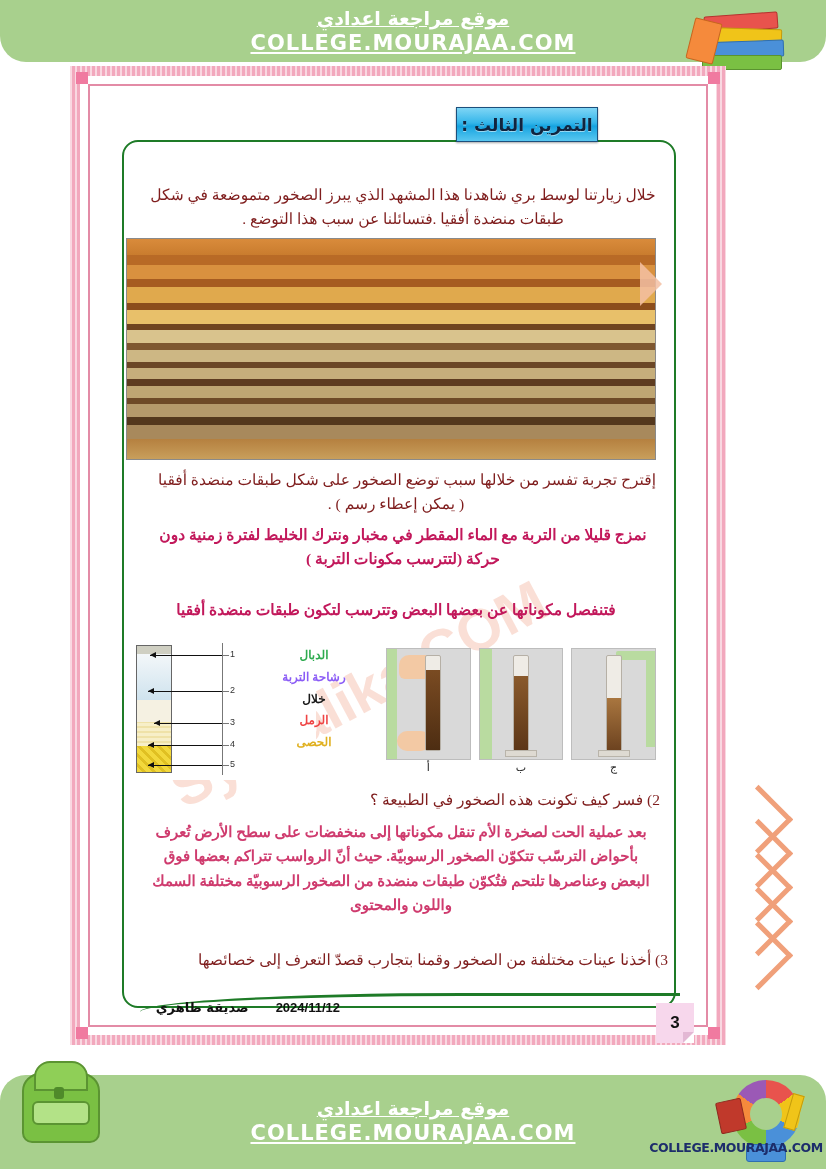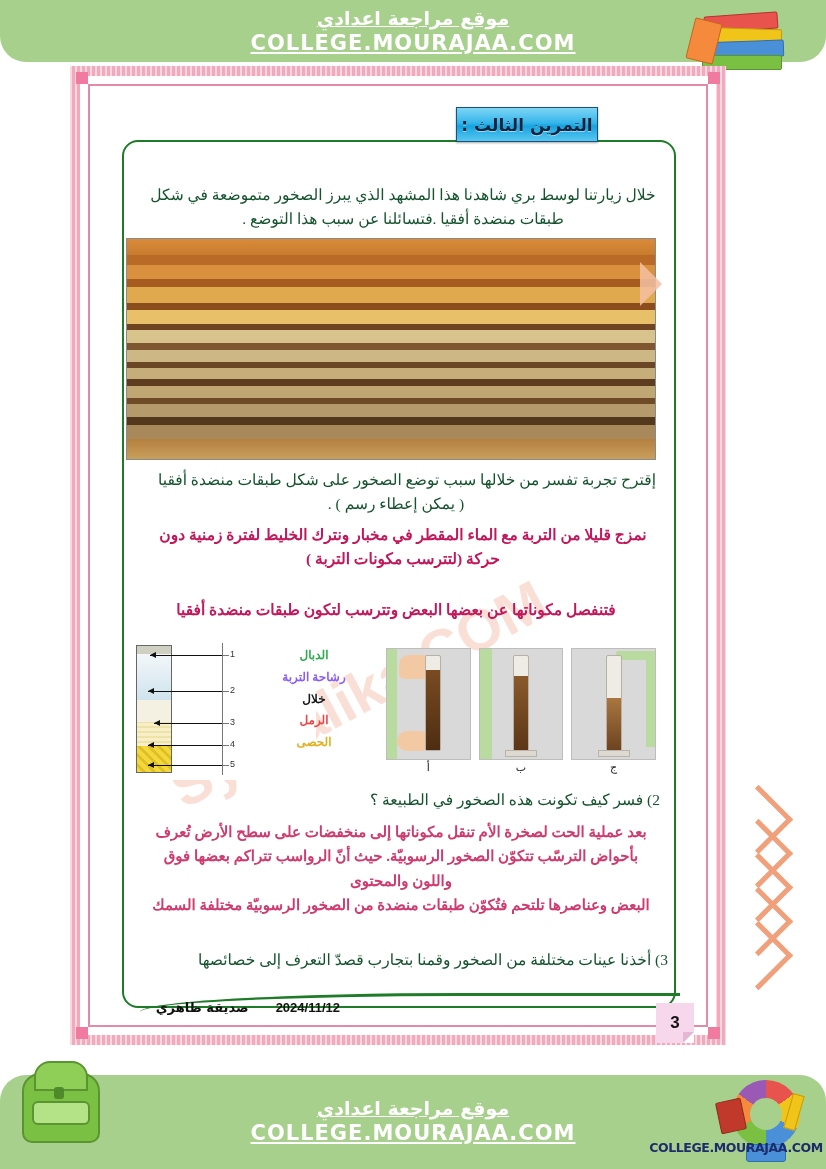--- a/index.html
+++ b/index.html
@@ -67,21 +67,21 @@
   }
   .title-pill span{
     color:#10243f;font-weight:bold;font-size:17px;
     font-family:"DejaVu Sans","Liberation Sans",sans-serif;
     text-shadow:0 1px 0 rgba(255,255,255,.5);
   }
 
   
   .txt{
     position:absolute;direction:rtl;text-align:center;
-    font-size:15.5px;line-height:1.55;color:#14532d;
+    font-size:15.5px;line-height:1.55;color:#7f1d1d;
   }
   .txt.q{text-align:right;}
   .ans{color:#c2185b;font-weight:bold;}
   .ans2{color:#cf3b6e;}
 
   
   .rock{
     position:absolute;left:126px;top:238px;width:530px;height:222px;
     border:1px solid #8a8a8a;box-sizing:border-box;overflow:hidden;
     background:#c89a5a;
@@ -333,22 +333,22 @@
   <div>أ</div>
 </div>
 
 <div class="txt" style="left:360px;top:788px;width:300px;text-align:right;">
   <div>2) فسر كيف تكونت هذه الصخور في الطبيعة ؟</div>
 </div>
 
 <div class="txt ans2" style="left:132px;top:820px;width:538px;font-size:15px;line-height:1.62;font-weight:bold;">
   <div>بعد عملية الحت لصخرة الأم تنقل مكوناتها إلى منخفضات على سطح الأرض تُعرف</div>
   <div>بأحواض الترسّب  تتكوّن الصخور الرسوبيّة. حيث أنّ الرواسب تتراكم بعضها فوق</div>
+  <div>البعض وعناصرها تلتحم فتُكوّن طبقات منضدة من الصخور الرسوبيّة مختلفة السمك</div>
   <div>واللون والمحتوى</div>
-  <div>البعض وعناصرها تلتحم فتُكوّن طبقات منضدة من الصخور الرسوبيّة مختلفة السمك</div>
 </div>
 
 <div class="txt" style="left:158px;top:948px;width:510px;text-align:right;">
   <div>3) أخذنا عينات مختلفة من الصخور وقمنا بتجارب قصدّ التعرف إلى خصائصها</div>
 </div>
 
 <div class="green-swoosh"></div>
 <div class="sig">
   <span class="date">2024/11/12</span>
   <span style="display:inline-block;width:18px;"></span>

